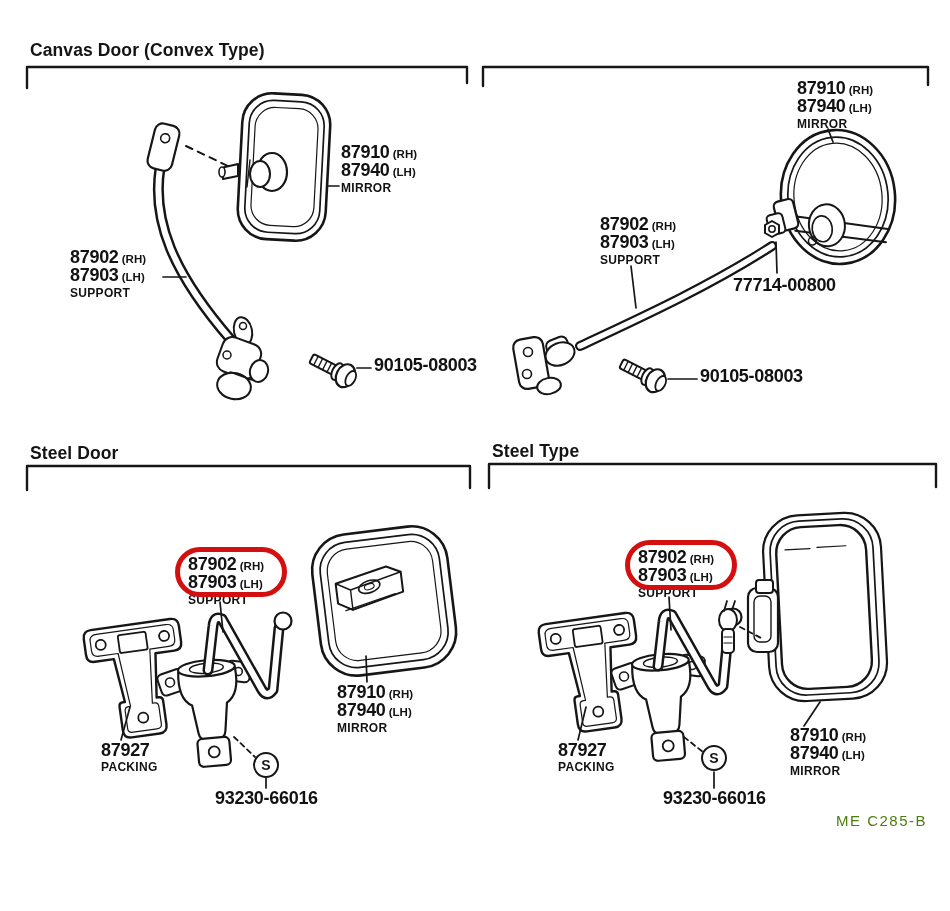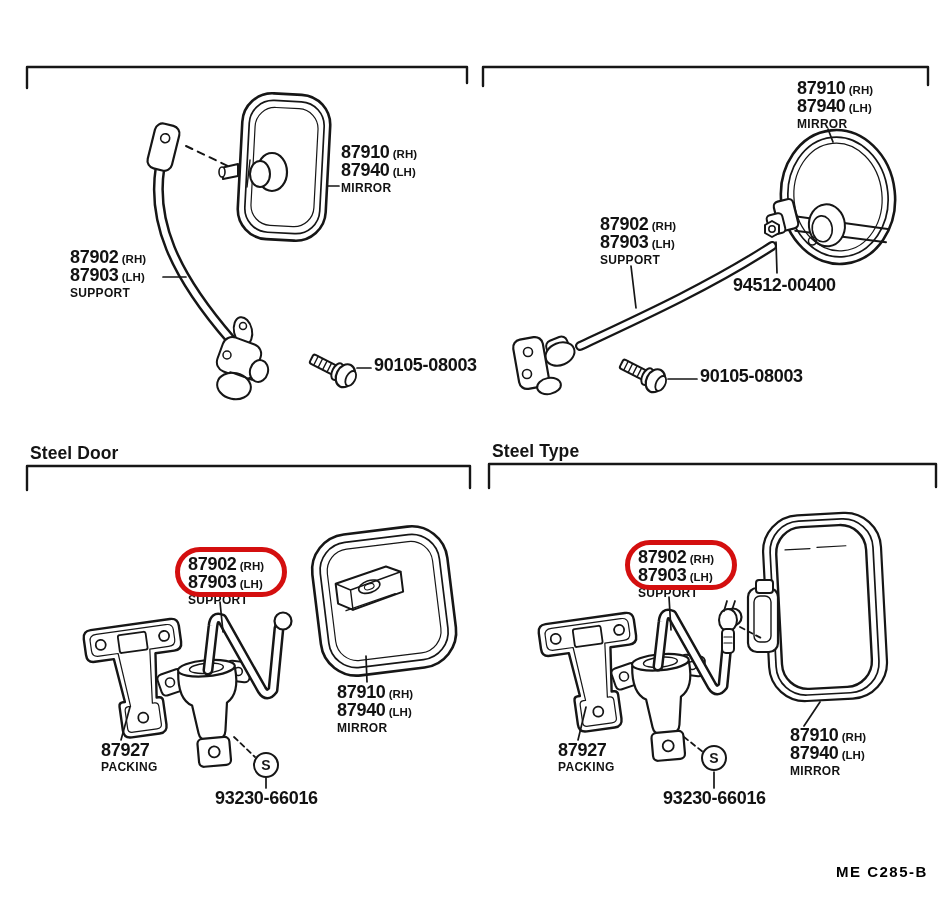--- a/index.html
+++ b/index.html
@@ -16,22 +16,22 @@
   .plabel{position:absolute;color:#121212;font-weight:bold;z-index:3;}
   .pline{line-height:16px;white-space:nowrap;}
   .pnum{font-size:18px;letter-spacing:-0.3px;text-align:center;}
   .pside{font-size:11.5px;margin-top:44px;}
   .pcap{font-size:12px;line-height:14px;margin-top:1px;letter-spacing:.3px;}
   .hl{position:absolute;width:102px;height:40px;border:5px solid var(--hl,#d40f0f);
       border-radius:27px;z-index:6;}
   .scirc{position:absolute;width:22px;height:22px;border:2.5px solid var(--ink,#161616);
          border-radius:50%;text-align:center;line-height:22px;font-weight:bold;
          font-size:14px;color:var(--ink,#161616);z-index:3;background:#fff;}
-  .footer-code{position:absolute;left:836px;top:863px;font-weight:bold;font-size:15px;
-               color:#000000;letter-spacing:1.5px;z-index:2;}
+  .footer-code{position:absolute;left:836px;top:812px;font-weight:normal;font-size:15px;
+               color:#4d7c0f;letter-spacing:1.5px;z-index:2;}
 </style>
 </head>
 <body>
 
 <div class="stage">
 
   <svg class="art" width="950" height="911" viewBox="0 0 950 911" fill="none" stroke="#161616" stroke-linecap="round" stroke-linejoin="round">
     <defs>
       <g id="bolt">
         <rect x="-32" y="-5" width="26" height="10" rx="2" fill="#fff" stroke-width="2"></rect>
@@ -155,20 +155,21 @@
       <path d="M788,548 h25 M820,547 h29" stroke-width="1.2"></path>
     </g>
     <rect x="748" y="588" width="30" height="64" rx="9" fill="#fff" stroke-width="2.2"></rect>
     <rect x="754" y="596" width="17" height="46" rx="6" stroke-width="1.4"></rect>
     <rect x="756" y="580" width="17" height="13" rx="3" fill="#fff" stroke-width="2"></rect>
     <path d="M740,627 L761,638" stroke-width="1.8" stroke-dasharray="5 4"></path>
     <path d="M684,737 L703,752" stroke-width="1.8" stroke-dasharray="5 4"></path>
     <path d="M669,597 L671,630 M820,702 L804,726 M586,707 L578,740 M714,772 L714,788" stroke-width="1.7"></path>
   </svg>
 
+  <div class="hdr" id="h1">Canvas Door (Convex Type)</div>
   <div class="hdr" id="h3">Steel Door</div>
   <div class="hdr" id="h4">Steel Type</div>
 
   <div id="labels-layer">
       <div class="plabel" style="left: 341px; top: 144px;">
         <div class="pline"><span class="pnum">87910</span><span class="pside"> (RH)</span></div>
         <div class="pline"><span class="pnum">87940</span><span class="pside"> (LH)</span></div>
         <div class="pcap">MIRROR</div>
       </div>
       <div class="plabel" style="left: 70px; top: 249px;">
@@ -183,21 +184,21 @@
         <div class="pline"><span class="pnum">87910</span><span class="pside"> (RH)</span></div>
         <div class="pline"><span class="pnum">87940</span><span class="pside"> (LH)</span></div>
         <div class="pcap">MIRROR</div>
       </div>
       <div class="plabel" style="left: 600px; top: 216px;">
         <div class="pline"><span class="pnum">87902</span><span class="pside"> (RH)</span></div>
         <div class="pline"><span class="pnum">87903</span><span class="pside"> (LH)</span></div>
         <div class="pcap">SUPPORT</div>
       </div>
       <div class="plabel" style="left: 733px; top: 277px;">
-        <div class="pline"><span class="pnum">94512-00400</span></div>
+        <div class="pline"><span class="pnum">77714-00800</span></div>
       </div>
       <div class="plabel" style="left: 700px; top: 368px;">
         <div class="pline"><span class="pnum">90105-08003</span></div>
       </div>
       <div class="plabel" style="left: 188px; top: 556px;">
         <div class="pline"><span class="pnum">87902</span><span class="pside"> (RH)</span></div>
         <div class="pline"><span class="pnum">87903</span><span class="pside"> (LH)</span></div>
         <div class="pcap">SUPPORT</div>
       </div>
       <div class="hl" style="left: 175px; top: 547px;"></div>

